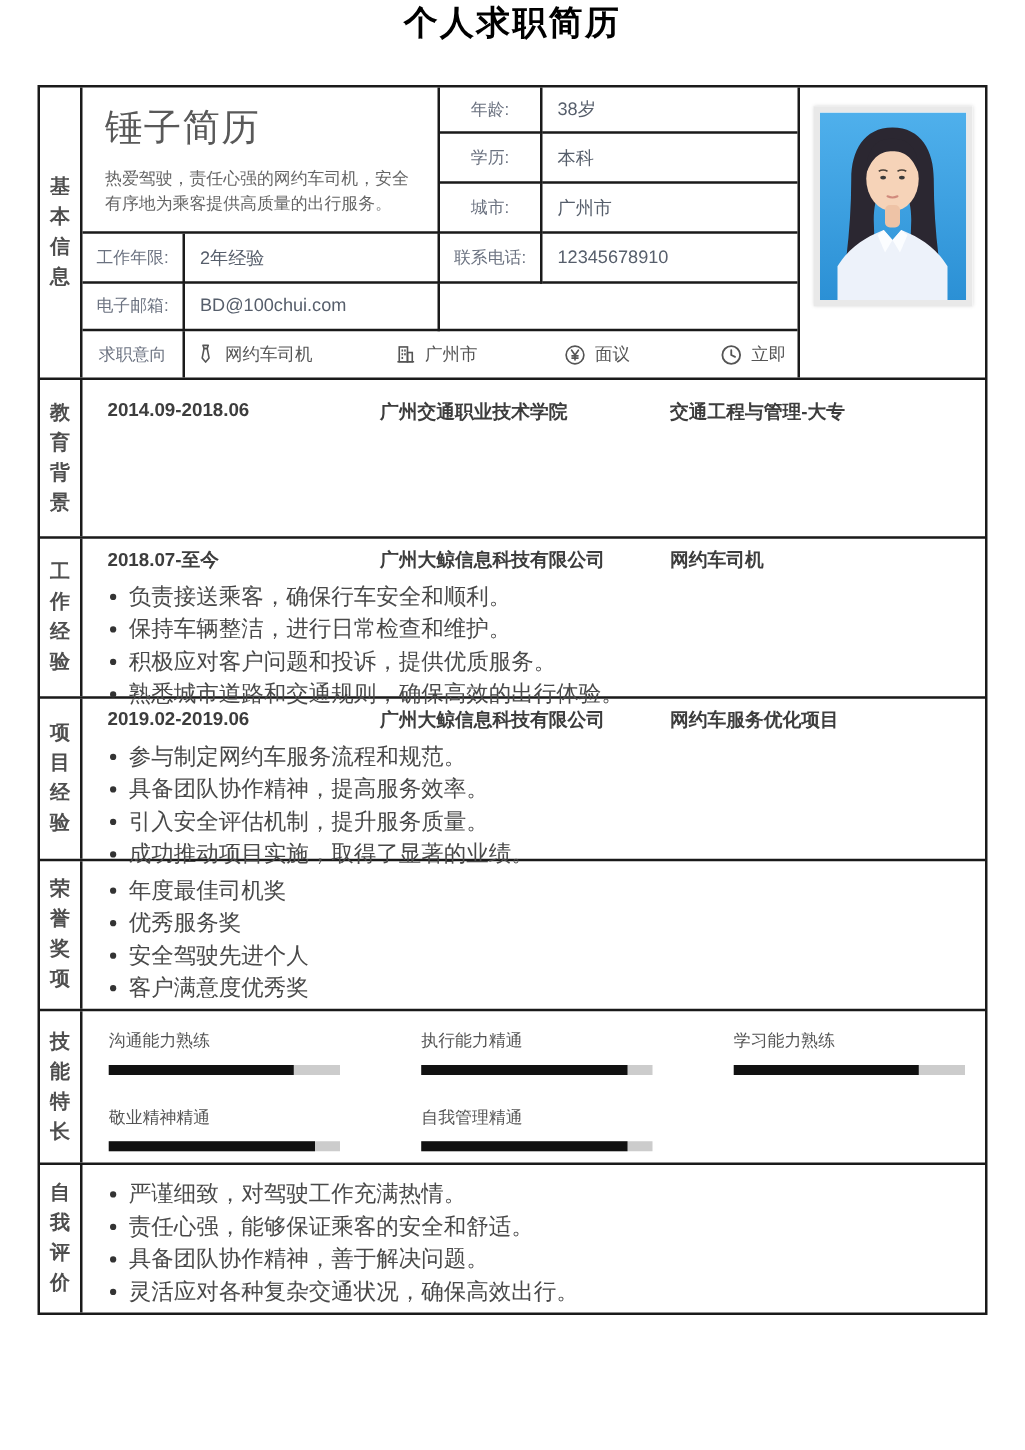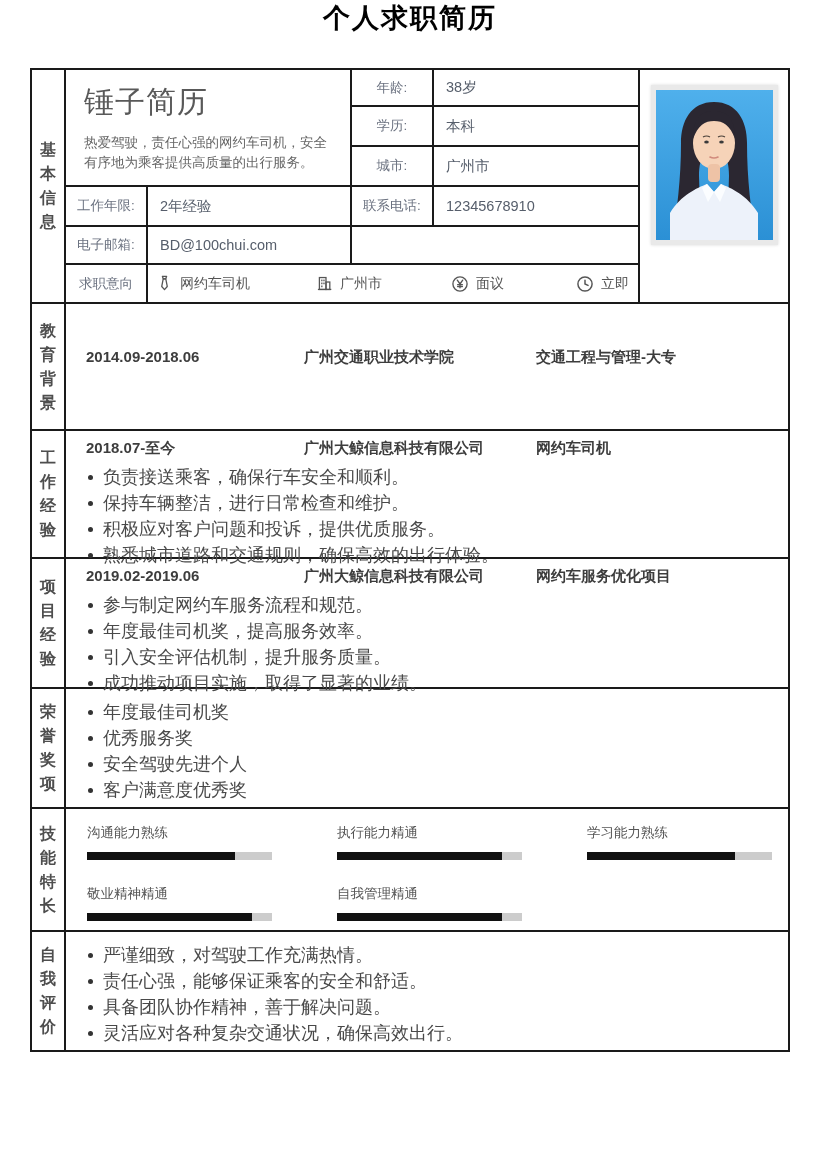--- a/index.html
+++ b/index.html
@@ -50,21 +50,21 @@
   .intent-item { position:absolute; top:50%; transform:translateY(-50%); display:flex; align-items:center; gap:7px; color:#555; font-size:14px; white-space:nowrap; }
   .intent-item svg { display:block; }
 
   
   .photo-cell { width:150px; border-left:2px solid #1a1a1a; flex-shrink:0; display:flex; justify-content:center; align-items:flex-start; padding-top:15px; }
   .photo-frame { border:5px solid #e9e9e9; box-shadow:0 0 3px rgba(0,0,0,.15); line-height:0; }
 
   
   .hdr { display:flex; padding-left:20px; font-weight:bold; color:#3d3d3d; font-size:15px; }
   .hdr .h1col { width:218px; } .hdr .h2col { width:232px; } .hdr .h3col { flex:1; }
-  .s-edu .content { padding-top:44px; }
+  .s-edu .content { padding-top:16px; }
   .edu-detail { margin-top:14px; padding-left:20px; font-size:14px; color:#4a4a4a; }
   .s-work .content, .s-proj .content { padding-top:8px; }
 
   ul.bullets { list-style:none; margin:6px 0 0 22px; }
   ul.bullets li { position:relative; padding-left:15px; font-size:18px; color:#494949; line-height:26px; }
   ul.bullets li::before { content:''; position:absolute; left:0; top:10.5px; width:5px; height:5px; border-radius:50%; background:#333; }
   .s-honor ul.bullets, .s-eval ul.bullets { margin-top:10px; }
 
   
   .skills { margin:15px 0 0 21px; display:grid; grid-template-columns:repeat(3,185px); column-gap:65px; row-gap:25px; }
@@ -242,21 +242,21 @@
         </div>
     </div>
     <div class="content">
       <div class="hdr">
         <span class="h1col">2019.02-2019.06</span>
         <span class="h2col">广州大鲸信息科技有限公司</span>
         <span class="h3col">网约车服务优化项目</span>
       </div>
       <ul class="bullets">
           <li>参与制定网约车服务流程和规范。</li>
-          <li>年度最佳司机奖，提高服务效率。</li>
+          <li>具备团队协作精神，提高服务效率。</li>
           <li>引入安全评估机制，提升服务质量。</li>
           <li>成功推动项目实施，取得了显著的业绩。</li>
         </ul>
     </div>
   </div>
 
   <div class="section s-honor">
     <div class="side">
       <div class="vtext">
           <div>荣</div>

